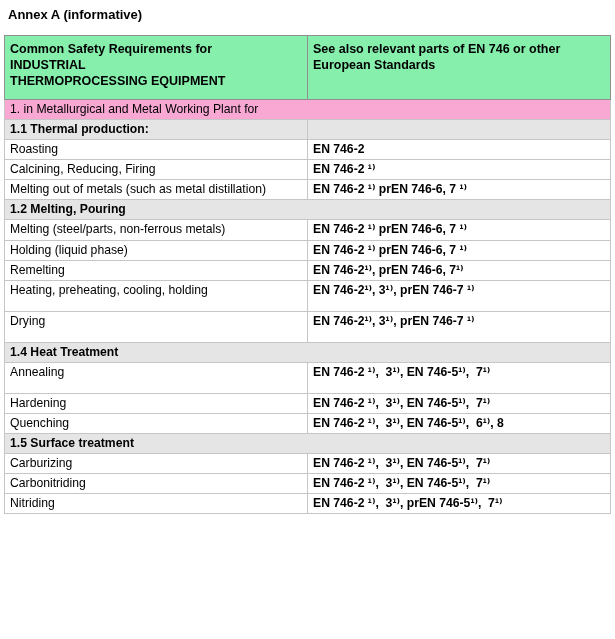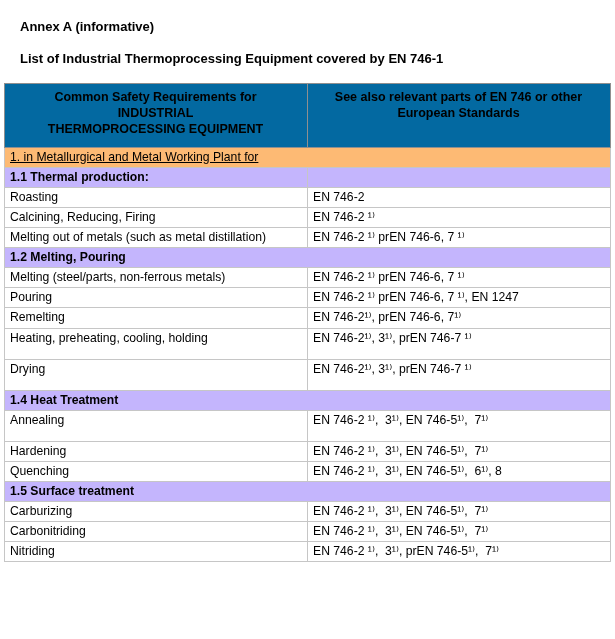--- a/index.html
+++ b/index.html
@@ -2,49 +2,48 @@
 <html><head>
 <meta charset="utf-8">
 <style>
   html,body{margin:0;padding:0;}
   body{
     width:615px;height:639px;overflow:hidden;background:#ffffff;
     font-family:"Liberation Sans","DejaVu Sans",sans-serif;
     -webkit-font-smoothing:antialiased;
   }
   .page{padding:3px 4px 0 4px;}
-  .doc-title p{margin:16px;font-weight:bold;font-size:13px;line-height:1.22;color:#000;}
+  .doc-title p{margin:4px;font-weight:bold;font-size:13px;line-height:1.22;color:#000;}
   table.annex{
     border-collapse:collapse;table-layout:fixed;width:607px;margin-top:12px;
     border:1px solid #8f8f8f;
   }
   col.c1{width:303px;}
   td{
     border:1px solid #c6c6c6;vertical-align:top;color:#000;
     font-size:12.2px;line-height:1.32;padding:1px 4px 2px 5px;
     overflow:hidden;
   }
   tr.header-row td{
-    border-color:#8f8f8f;background:#0369a1;font-weight:bold;
+    border-color:#8f8f8f;background:#86efac;font-weight:bold;
     font-size:12.5px;line-height:1.28;padding:5px 6px 6px 5px;
-    white-space:pre-wrap;height:52px;text-align:center;
+    white-space:pre-wrap;height:52px;
   }
-  tr.row-group td{background:#fdba74;text-decoration:underline;}
-  tr.row-section td{background:#c4b5fd;font-weight:bold;}
-  td.refs{white-space:pre-wrap;}
+  tr.row-group td{background:#f9a8d4;}
+  tr.row-section td{background:#e5e5e5;font-weight:bold;}
+  td.refs{white-space:pre-wrap;font-weight:bold;}
   tr.tall td{height:27px;}
 </style>
 </head>
 <body>
 
 <div class="page">
 
   <div class="doc-title">
     <p>Annex A (informative)</p>
-    <p>List of Industrial Thermoprocessing Equipment covered by EN 746-1</p>
   </div>
 
   <table class="annex">
     <colgroup>
         <col class="c1">
         <col class="c2">
       </colgroup>
     <tbody>
       <tr class="header-row">
         <td>Common Safety Requirements for
@@ -78,22 +77,22 @@
 
       <tr class="row-section">
         <td colspan="2">1.2 Melting, Pouring</td>
       </tr>
 
       <tr>
         <td>Melting (steel/parts, non-ferrous metals)</td>
         <td class="refs">EN 746-2 ¹⁾ prEN 746-6, 7 ¹⁾</td>
       </tr>
       <tr>
-        <td>Pouring</td>
-        <td class="refs">EN 746-2 ¹⁾ prEN 746-6, 7 ¹⁾, EN 1247</td>
+        <td>Holding (liquid phase)</td>
+        <td class="refs">EN 746-2 ¹⁾ prEN 746-6, 7 ¹⁾</td>
       </tr>
       <tr>
         <td>Remelting</td>
         <td class="refs">EN 746-2¹⁾, prEN 746-6, 7¹⁾</td>
       </tr>
 
 
       <tr class="tall">
         <td>Heating, preheating, cooling, holding</td>
         <td class="refs">EN 746-2¹⁾, 3¹⁾, prEN 746-7 ¹⁾</td>

